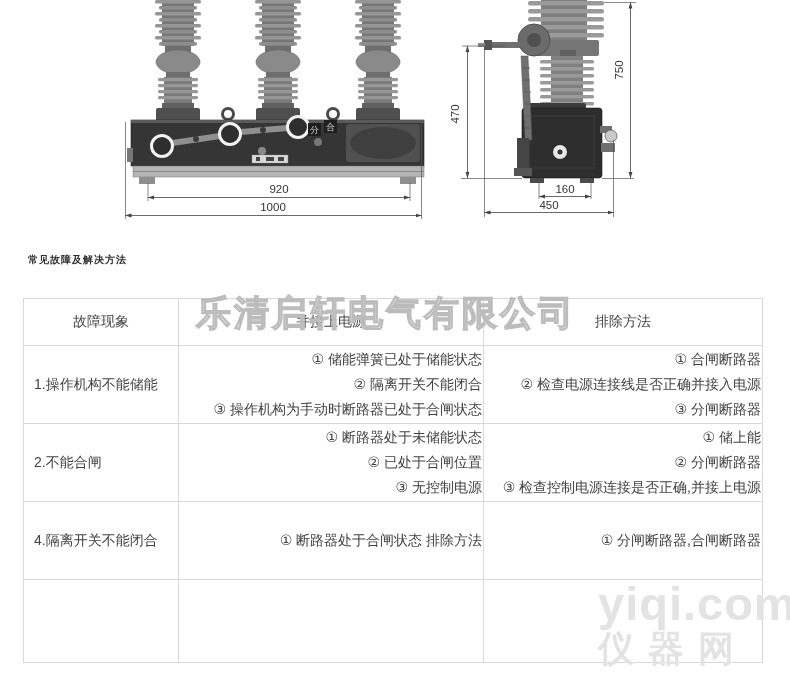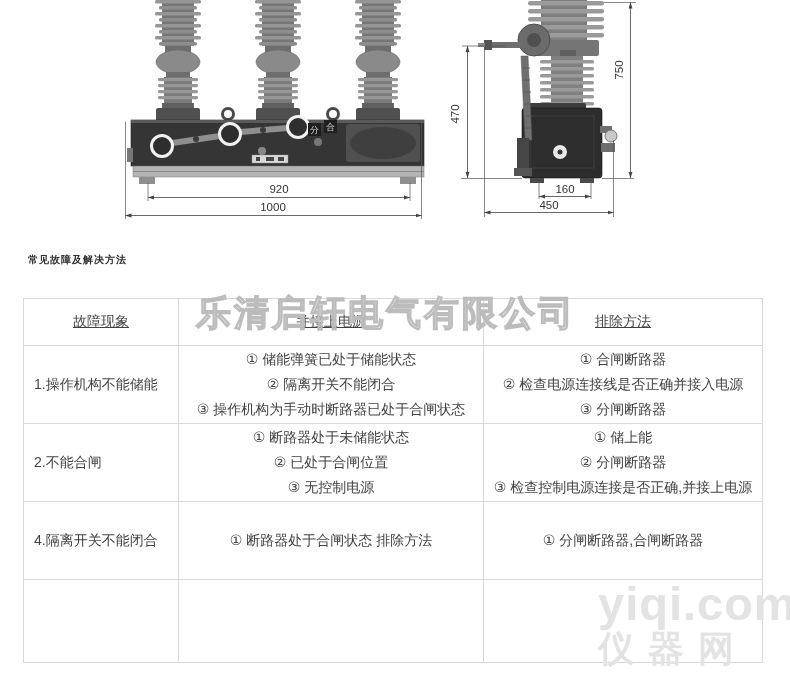--- a/index.html
+++ b/index.html
@@ -16,23 +16,23 @@
   
   table.fault{
     position:absolute;left:23px;top:298px;width:739px;
     border-collapse:collapse;table-layout:fixed;background:transparent;
   }
   table.fault th,table.fault td{
     border:1px solid #d9d9d9;font-weight:normal;font-size:14px;color:#424242;
     vertical-align:middle;
   }
   table.fault thead tr{height:47px;}
-  table.fault th{text-align:center;text-decoration:underline;}
+  table.fault th{text-align:center;}
   td.col-phen{padding-left:10px;text-align:left;}
-  td.col-list{text-align:center;}
+  td.col-list{text-align:right;}
   td.col-list div{line-height:25px;white-space:nowrap;}
   tbody tr:nth-child(1){height:75px;}
   tbody tr:nth-child(2){height:77px;}
   tbody tr:nth-child(3){height:78px;}
   tbody tr:nth-child(4){height:83px;}
   tbody tr:nth-child(5){height:62px;}
   
   .wm-company{
     position:absolute;left:196px;top:290px;z-index:5;pointer-events:none;
     font-size:35px;letter-spacing:3px;font-weight:700;white-space:nowrap;

